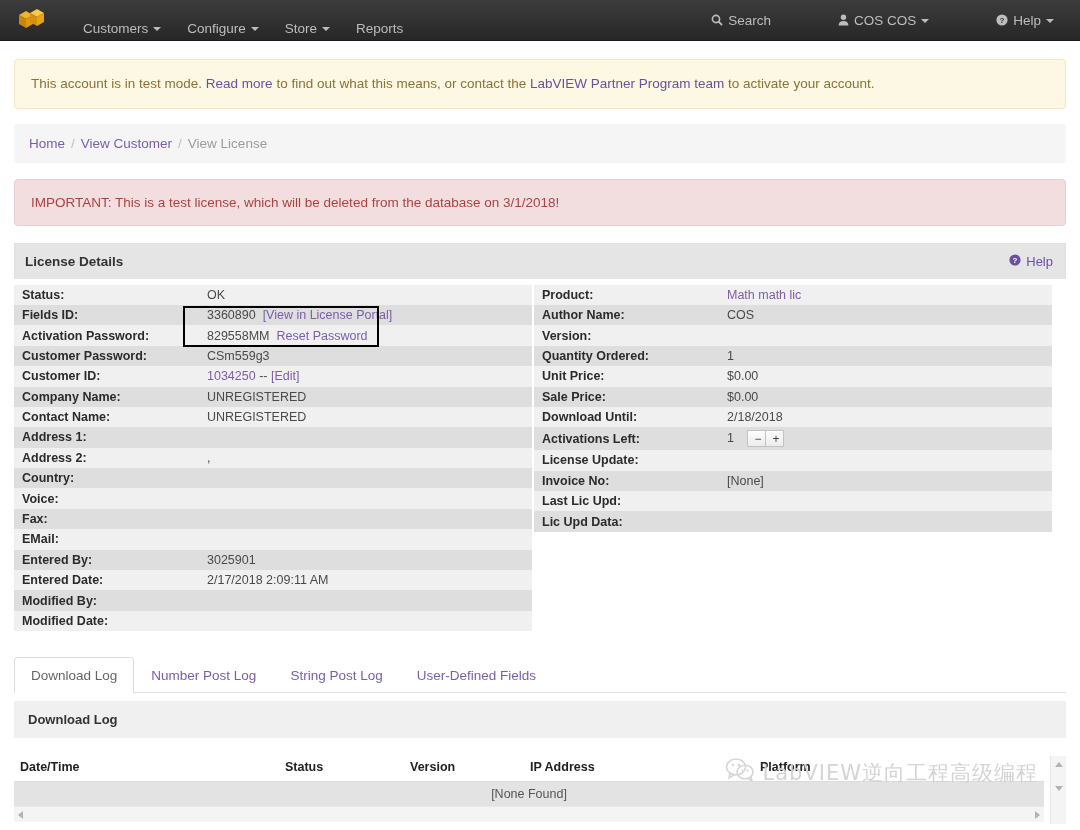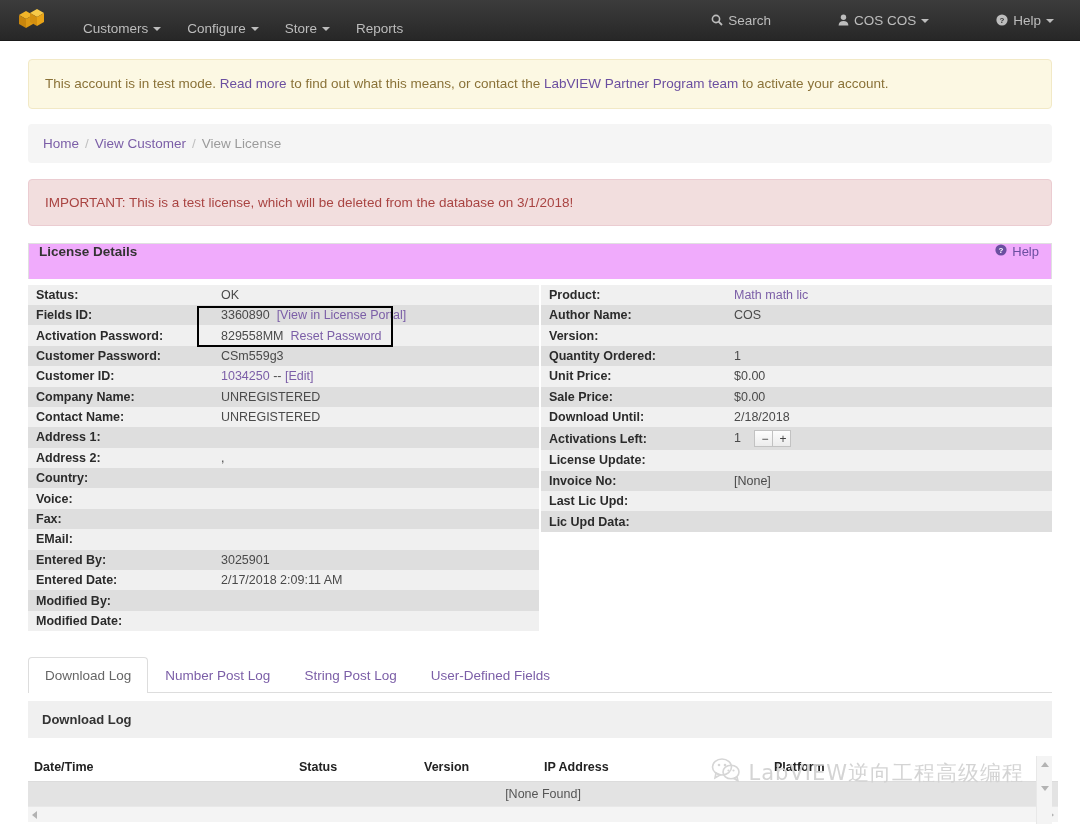--- a/index.html
+++ b/index.html
@@ -50,21 +50,21 @@
   .nav-right {
     margin-left: auto;
     display: flex;
     align-items: center;
     gap: 43px;
   }
   .nav-right .nav-item { padding: 0 12px; }
   .ico { margin-right: 5px; display: inline-block; vertical-align: -1px; }
 
   
-  .container { width: 1080px; padding: 0 28px; }
+  .container { width: 1080px; padding: 0 14px; }
 
   
   .alert-warning {
     margin-top: 18px;
     background: #fcf8e3;
     border: 1px solid #f2e9c6;
     border-radius: 4px;
     padding: 15px 16px;
     color: #8a7238;
     font-size: 13.5px;
@@ -92,24 +92,24 @@
     color: #a94442;
     font-size: 13.5px;
   }
   .alert-danger b { font-weight: normal; }
 
   
   .panel-bar {
     margin-top: 17px;
     border: 1px solid #e0e0e0;
     border-bottom: none;
-    background: #f0abfc;
+    background: #e5e5e5;
     height: 36px;
     display: flex;
-    align-items: flex-start;
+    align-items: center;
     padding: 0 10px;
     position: relative;
   }
   .panel-title {
     font-weight: bold;
     font-size: 13.5px;
     color: #333;
     margin-right: 10px;
   }
   .btn-group { display: flex; align-items: center; }

